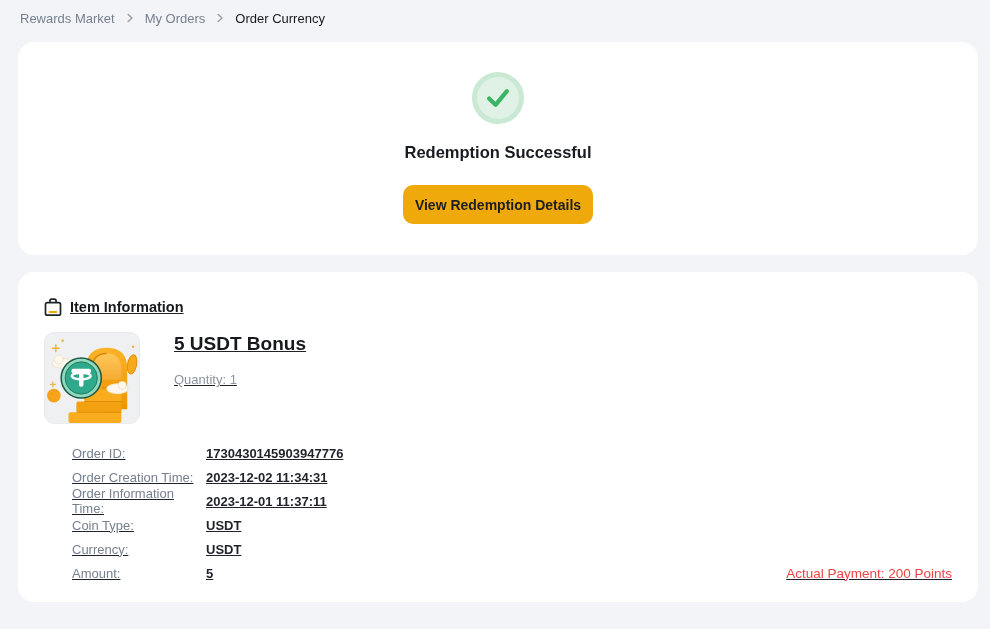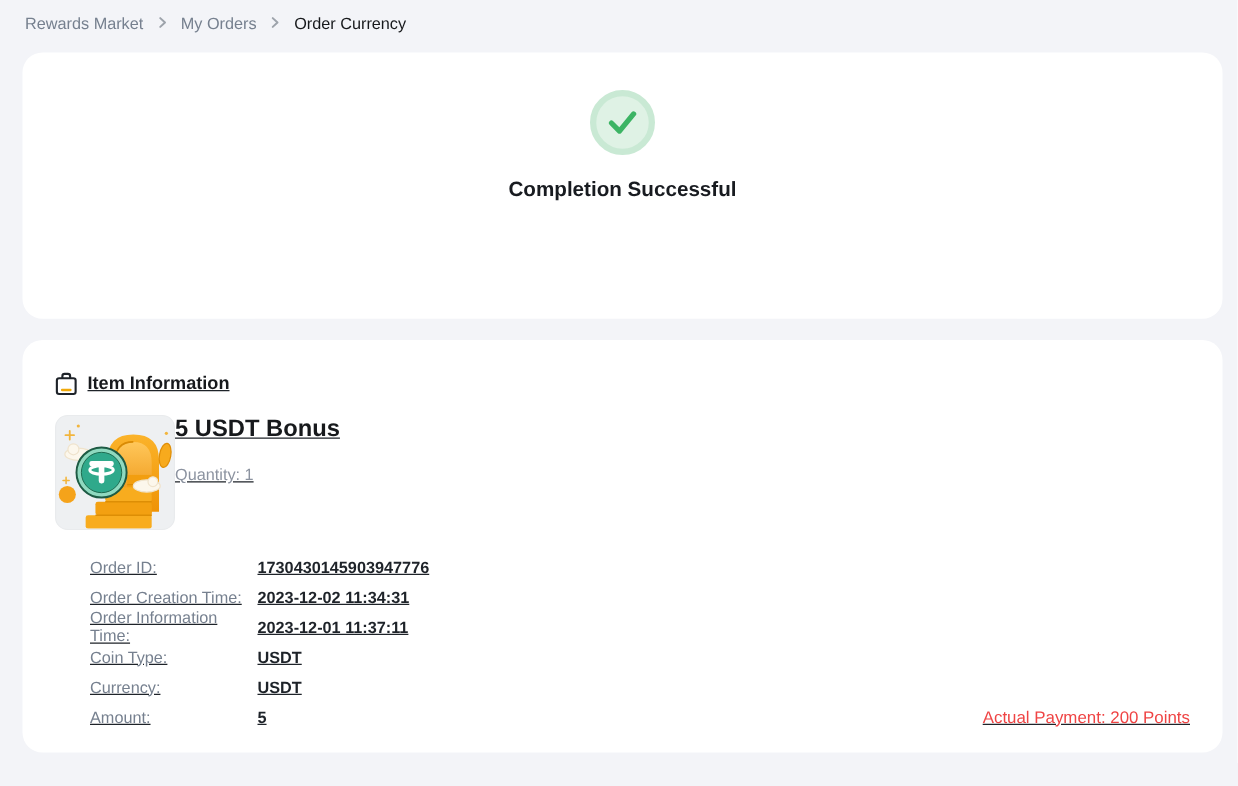--- a/index.html
+++ b/index.html
@@ -48,21 +48,21 @@
   .card-item{
     top:272px;height:330px;
     padding:25px 26px 0 26px;
     text-decoration:underline;
   }
   .item-header{
     display:flex;align-items:center;gap:8px;
     font-size:14.5px;font-weight:700;color:#17191C;
     height:20px;
   }
-  .product-row{display:flex;margin-top:15px;gap:0;}
+  .product-row{display:flex;margin-top:15px;gap:34px;}
   .product-img{
     width:96px;height:92px;border-radius:10px;overflow:hidden;
     background:#EEF0F2;flex:none;border:1px solid #E9EBED;box-sizing:border-box;
   }
   .product-img svg{display:block;}
   .product-name{font-size:19px;font-weight:700;margin-top:1px;color:#17191C;}
   .product-qty{font-size:13px;color:#8C93A0;margin-top:17px;}
   .details{margin-top:17px;font-size:13px;margin-left:28px;}
   .detail-row{display:flex;align-items:center;height:24px;}
   .detail-label{width:134px;color:#76808F;flex:none;}
@@ -87,21 +87,22 @@
   </span>
   <span class="crumb current">Order Currency</span>
 </nav>
 
 <section class="card card-success">
   <div class="check-circle">
     <svg width="42" height="42" viewBox="0 0 52 52">
       <polyline points="15,26.5 23,34.5 37,17.5" fill="none" stroke="#3CB464" stroke-width="5.2" stroke-linecap="round" stroke-linejoin="round"></polyline>
     </svg>
   </div>
-  <div class="success-title">Completion Successful</div>
+  <div class="success-title">Redemption Successful</div>
+  <button class="view-btn">View Redemption Details</button>
 </section>
 
 <section class="card card-item">
   <div class="item-header">
     <span style="display:flex;">
       <svg width="18" height="20" viewBox="0 0 18 20">
         <rect x="1.5" y="5.6" width="15" height="12.6" rx="1.8" fill="none" stroke="#1E2329" stroke-width="1.7"></rect>
         <path d="M5.9 5.6 V3.9 Q5.9 2.1 7.7 2.1 h2.6 Q12.1 2.1 12.1 3.9 V5.6" fill="none" stroke="#1E2329" stroke-width="1.7"></path>
         <rect x="4.7" y="14" width="8.6" height="1.9" rx="0.9" fill="#F0A90A"></rect>
       </svg>

